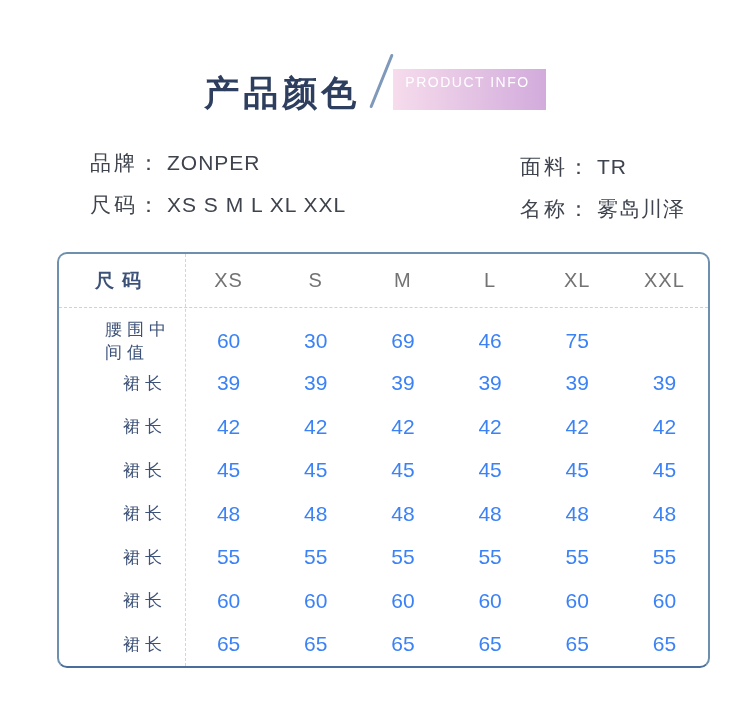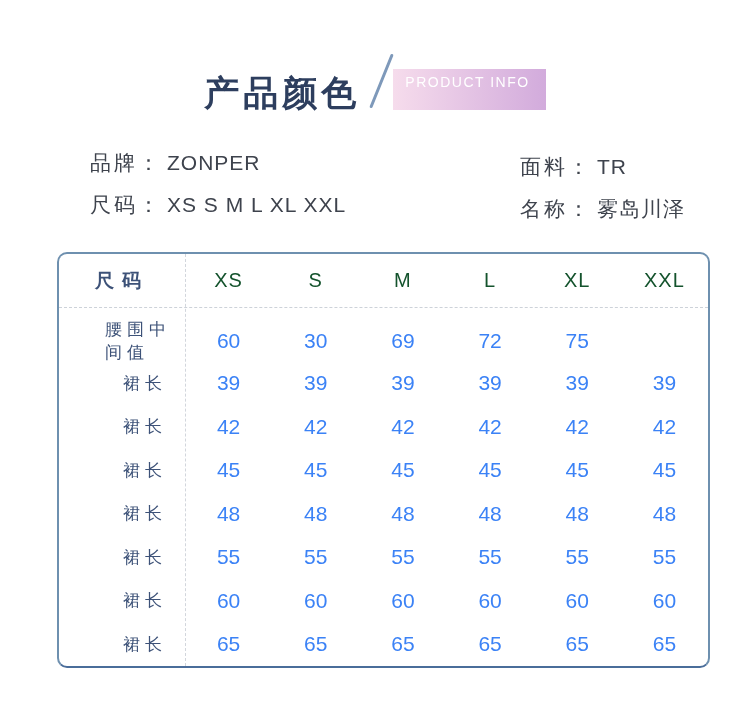--- a/index.html
+++ b/index.html
@@ -46,21 +46,21 @@
   }
   .thead, .trow {
     display:grid; grid-template-columns:126px repeat(6,1fr);
   }
   .thead { height:53px; border-bottom:1px dashed #cdd2d9; }
   .tbody { padding-top:10px; }
   .trow { height:43.5px; }
   .cell { display:flex; align-items:center; justify-content:center; }
   .navy { color:#3d5278; }
   .th-corner { font-size:19px; font-weight:bold; letter-spacing:8px; }
-  .th-size { font-size:20px; color:#14532d; letter-spacing:1px; }
+  .th-size { font-size:20px; color:#737373; letter-spacing:1px; }
   .rlabel { font-size:17px; letter-spacing:5px;padding-left:46px; }
   .num { font-size:21px; color:#3b82f6; }
 </style>
 </head>
 <body>
 
 <div class="page">
 
   <div class="header-band">
     <div class="page-title">产品颜色</div>
@@ -100,21 +100,21 @@
         <div class="cell th-size">L</div>
         <div class="cell th-size">XL</div>
         <div class="cell th-size">XXL</div>
       </div>
     <div class="tbody">
         <div class="trow">
           <div class="cell rlabel navy">腰围中间值</div>
           <div class="cell num">60</div>
           <div class="cell num">30</div>
           <div class="cell num">69</div>
-          <div class="cell num">72</div>
+          <div class="cell num">46</div>
           <div class="cell num">75</div>
         </div>
         <div class="trow">
           <div class="cell rlabel navy">裙长</div>
           <div class="cell num">39</div>
           <div class="cell num">39</div>
           <div class="cell num">39</div>
           <div class="cell num">39</div>
           <div class="cell num">39</div>
           <div class="cell num">39</div>

